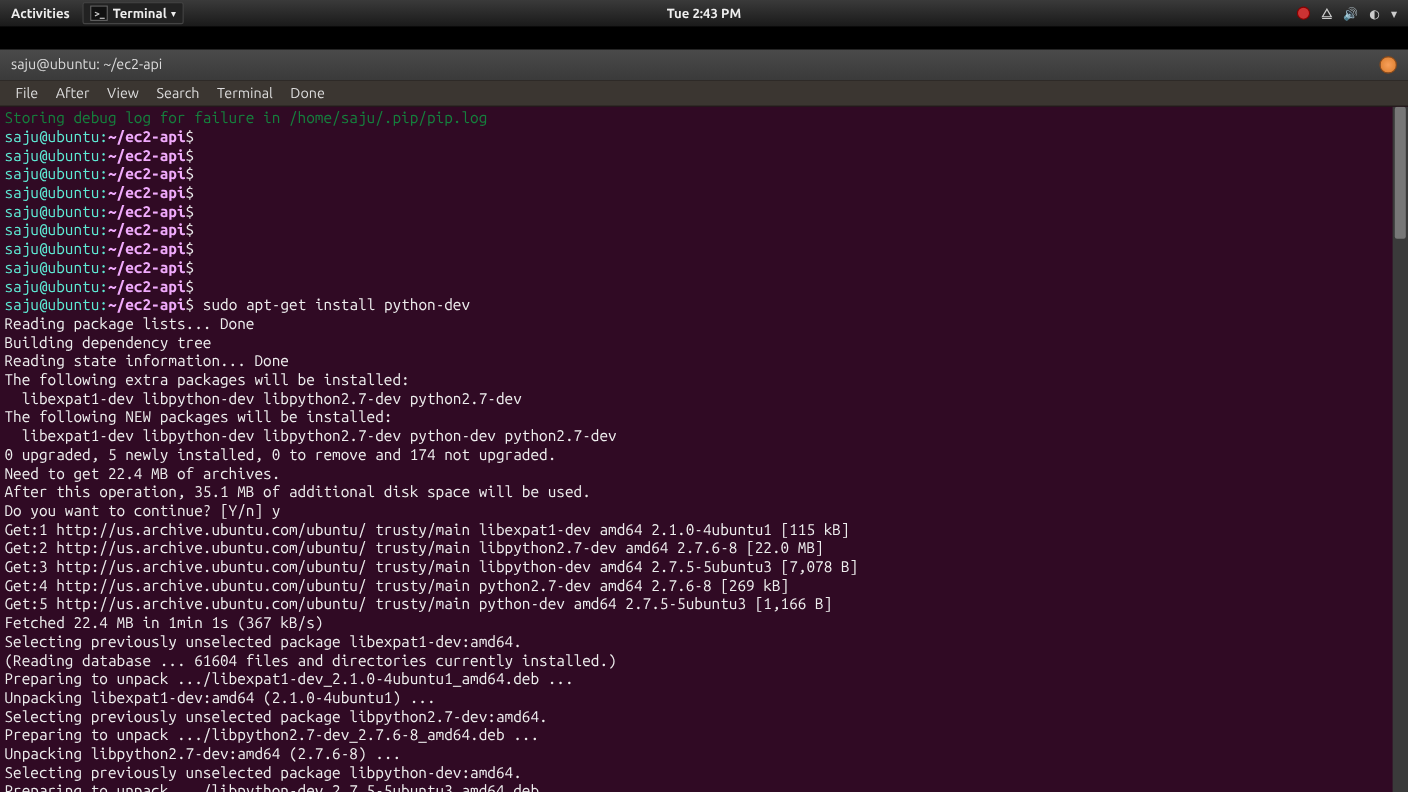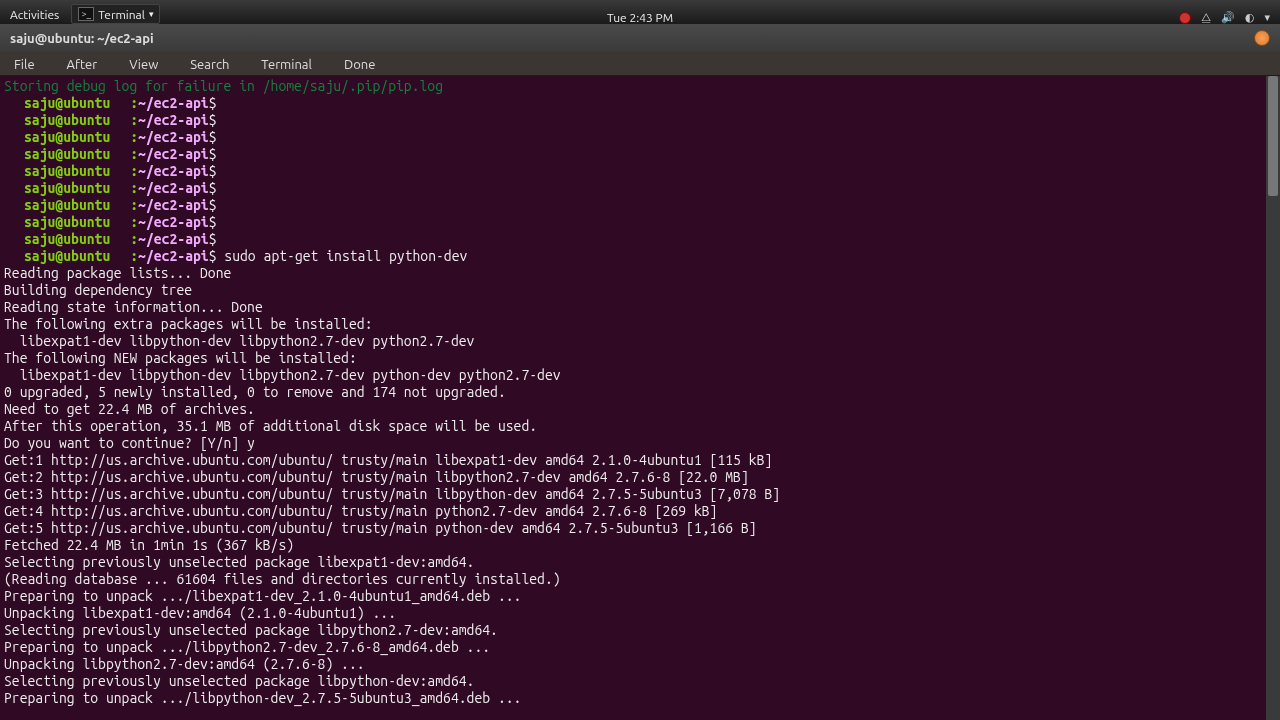--- a/index.html
+++ b/index.html
@@ -1,33 +1,33 @@
 <!DOCTYPE html>
 <html><head>
 <meta charset="utf-8">
 <style>
 * { margin: 0; padding: 0; box-sizing: border-box; }
 html, body { width: 1280px; height: 720px; overflow: hidden; font-family: "Ubuntu", "DejaVu Sans", sans-serif; background: #000; }
-.top-bar { height: 24px; background: linear-gradient(to bottom, #3a3a3a, #1a1a1a); display: flex; align-items: flex-end; color: #eee; font-size: 12px; font-weight: normal; position: relative; }
+.top-bar { height: 24px; background: linear-gradient(to bottom, #3a3a3a, #1a1a1a); display: flex; align-items: center; color: #eee; font-size: 12px; font-weight: bold; position: relative; }
 .top-left { display: flex; align-items: center; }
 .activities { padding: 0 10px; }
 .app-btn { display: flex; align-items: center; background: #222; margin-left: 2px; padding: 2px 6px; border: 1px solid #444; border-radius: 2px; gap: 4px; }
 .app-btn .tri { font-size: 9px; }
 .top-center { position: absolute; left: 50%; transform: translateX(-50%); }
 .top-right { margin-left: auto; display: flex; align-items: center; gap: 10px; padding-right: 10px; }
 .rec-dot { width: 12px; height: 12px; background: #c33; border-radius: 50%; border: 1px solid #800; }
 .tray-icon { color: #ccc; font-size: 11px; }
 .window { position: absolute; top: 24px; left: 0; right: 0; bottom: 0; display: flex; flex-direction: column; }
-.titlebar { height: 28px; background: linear-gradient(to bottom, #4a4a4a, #3a3a3a); display: flex; align-items: center; padding: 0 10px; color: #ddd; font-size: 13px; font-weight: bold; }
+.titlebar { height: 28px; background: linear-gradient(to bottom, #4a4a4a, #3a3a3a); display: flex; align-items: center; padding: 0 10px; color: #ddd; font-size: 13px; font-weight: normal; margin-top: 21px; }
 .title-close { margin-left: auto; width: 16px; height: 16px; background: radial-gradient(circle, #f8a05a, #d97a2a); border-radius: 50%; border: 1px solid #8a4a1a; }
-.menubar { height: 24px; background: #3b3631; display: flex; align-items: center; padding: 0 6px; font-size: 13px; color: #ddd; border-bottom: 1px solid #201a18; gap: 16px; }
+.menubar { height: 24px; background: #3b3631; display: flex; align-items: center; padding: 0 6px; font-size: 13px; color: #ddd; border-bottom: 1px solid #201a18; gap: 0; }
 .menubar span { padding: 2px 8px; }
 .terminal { flex: 1; background: #2d0a1a; background: #300a24; overflow: hidden; position: relative; }
 .term-inner { padding: 2px 4px; font-family: "Ubuntu Mono", "DejaVu Sans Mono", monospace; font-size: 14px; line-height: 17px; color: #eee; white-space: pre; }
-.prompt-host { color: #84cc16; font-weight: bold; margin-left: 20px; }
+.prompt-host { color: #5eead4; font-weight: normal; }
 .prompt-path { color: #f0abfc; font-weight: bold; }
 .error-red { color: #15803d; font-weight: normal; }
 .scrollbar { position: absolute; right: 0; top: 0; bottom: 0; width: 14px; background: #3a3a3a; }
 .scrollbar-thumb { position: absolute; left: 2px; right: 2px; top: 0; height: 120px; background: #777; border-radius: 2px; }
 .term-icon { display: inline-flex; align-items: center; justify-content: center; width: 16px; height: 14px; background: #111; border: 1px solid #666; font-size: 9px; color: #ccc; }
 </style>
 </head>
 <body>
 
 <div class="top-bar">

